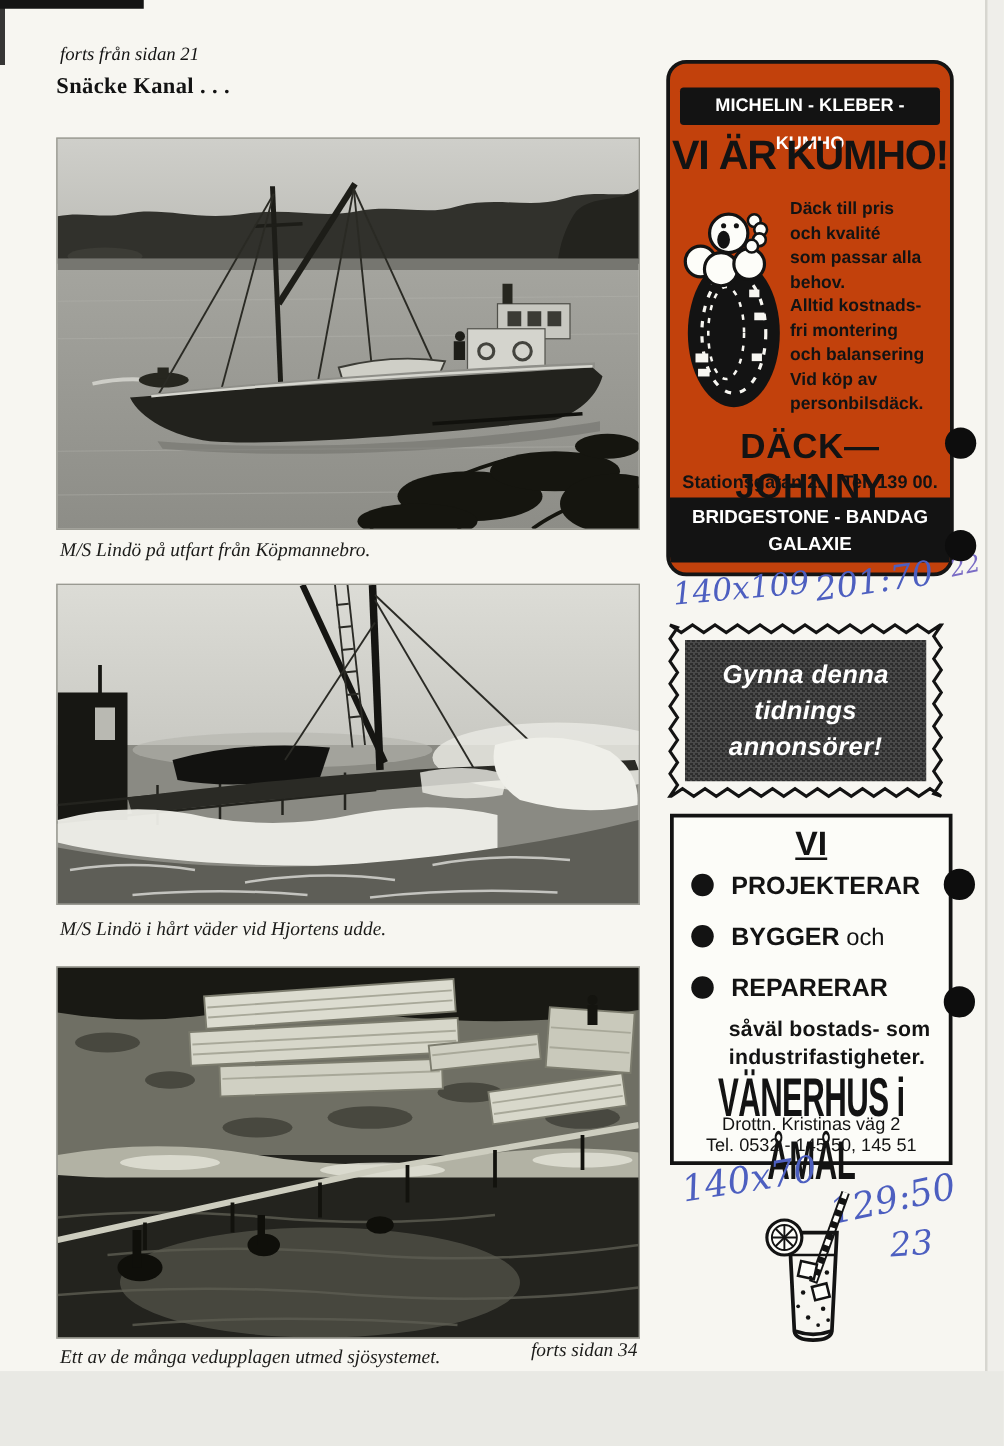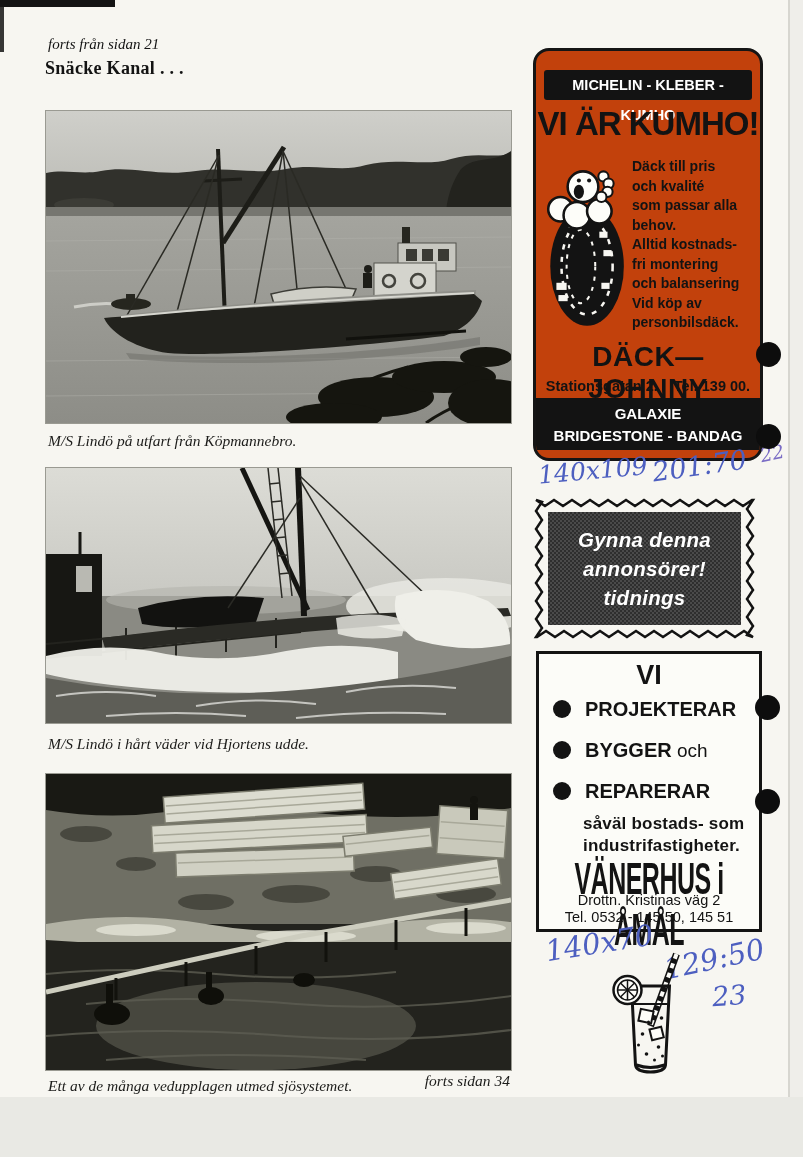--- a/index.html
+++ b/index.html
@@ -32,21 +32,21 @@
   .hand{font-family:"DejaVu Serif",serif;font-style:italic;color:#4d5fc0;white-space:nowrap;}
   
   #gynna{left:533px;top:497px;width:223px;height:143px;}
   #gynna .dark{position:absolute;left:15px;top:15px;right:15px;bottom:15px;
        background:repeating-conic-gradient(#2e2e2e 0 25%,#4a4a4a 0 50%);background-size:4px 4px;
        display:flex;flex-direction:column;justify-content:center;text-align:center;}
   #gynna .dark div{color:#fff;font-style:italic;font-weight:900;font-size:20.5px;line-height:29px;
        letter-spacing:.3px;}
   
   #ad2{left:536px;top:651px;width:220px;height:275px;border:3px solid #131313;background:#fcfcf8;}
-  #ad2 .vi{position:absolute;left:0;right:0;top:6px;text-align:center;font-size:27px;font-weight:900;}
+  #ad2 .vi{position:absolute;left:0;right:0;top:6px;text-align:center;font-size:27px;font-weight:900;text-decoration:underline;}
   #ad2 .brow{position:absolute;left:14px;font-size:20px;font-weight:bold;}
   #ad2 .brow .dot{display:inline-block;width:18px;height:18px;border-radius:50%;background:#131313;
        margin-right:14px;vertical-align:-2px;}
   #ad2 .brow .rest{font-weight:normal;font-size:19px;}
   #ad2 .tag{position:absolute;left:44px;font-size:17px;font-weight:bold;letter-spacing:.2px;}
   #ad2 .vname{position:absolute;left:0;right:0;top:200px;text-align:center;font-size:25px;
        font-weight:900;letter-spacing:-.5px;transform:scaleY(1.75);transform-origin:top center;}
   #ad2 .vaddr{position:absolute;left:0;right:0;text-align:center;font-size:14.5px;}
   
   .hole{position:absolute;width:25px;height:25px;border-radius:50%;background:#0d0d0d;}
@@ -328,37 +328,37 @@
       <div>fri montering</div>
       <div>och balansering</div>
       <div>Vid köp av</div>
       <div>personbilsdäck.</div>
     </div>
     <div class="name">DÄCK—JOHNNY</div>
     <div class="addr">
       <span>Stationsgatan 2.</span><span>Tel. 139 00.</span>
     </div>
     <div class="bar-bottom">
+      <div>BRIDGESTONE - BANDAG</div>
       <div>GALAXIE</div>
-      <div>BRIDGESTONE - BANDAG</div>
     </div>
   </div>
 
   <div class="abs hand" style="left:538px;top:456px;font-size:25px;transform:rotate(-5deg);">140x109</div>
   <div class="abs hand" style="left:652px;top:450px;font-size:27px;transform:rotate(-8deg);">201:70</div>
   <div class="abs hand" style="left:760px;top:442px;font-size:19px;color:#7a6cc5;transform:rotate(-12deg);">22</div>
 
   <div id="gynna" class="abs">
     <svg width="223" height="143" style="position:absolute;left:0;top:0;">
       <polygon id="zigzag-frame-poly" fill="none" stroke="#131313" stroke-width="2.5" points="3,3 12,9 21,3 30,9 39,3 48,9 57,3 66,9 75,3 84,9 93,3 102,9 111,3 120,9 129,3 138,9 147,3 156,9 165,3 174,9 183,3 192,9 201,3 210,9 219,3 220,3 214,12 220,21 214,30 220,39 214,48 220,57 214,66 220,75 214,84 220,93 214,102 220,111 214,120 220,129 214,138 220,140 211,134 202,140 193,134 184,140 175,134 166,140 157,134 148,140 139,134 130,140 121,134 112,140 103,134 94,140 85,134 76,140 67,134 58,140 49,134 40,140 31,134 22,140 13,134 4,140 3,140 9,131 3,122 9,113 3,104 9,95 3,86 9,77 3,68 9,59 3,50 9,41 3,32 9,23 3,14 9,5"></polygon>
     </svg>
     <div class="dark">
       <div>Gynna denna</div>
+      <div>tidnings</div>
       <div>annonsörer!</div>
-      <div>tidnings</div>
     </div>
   </div>
 
   <div id="ad2" class="abs">
     <div class="vi">VI</div>
     <div class="brow" style="top:44px;">
       <span class="dot"></span><span>PROJEKTERAR</span><span class="rest"></span>
     </div>
     <div class="brow" style="top:85px;">
       <span class="dot"></span><span>BYGGER</span><span class="rest"> och</span>

